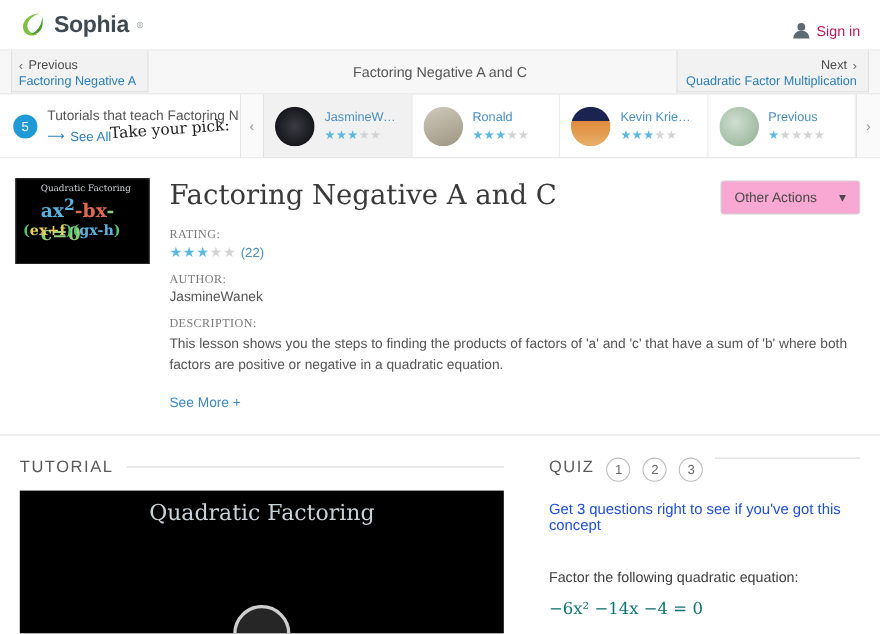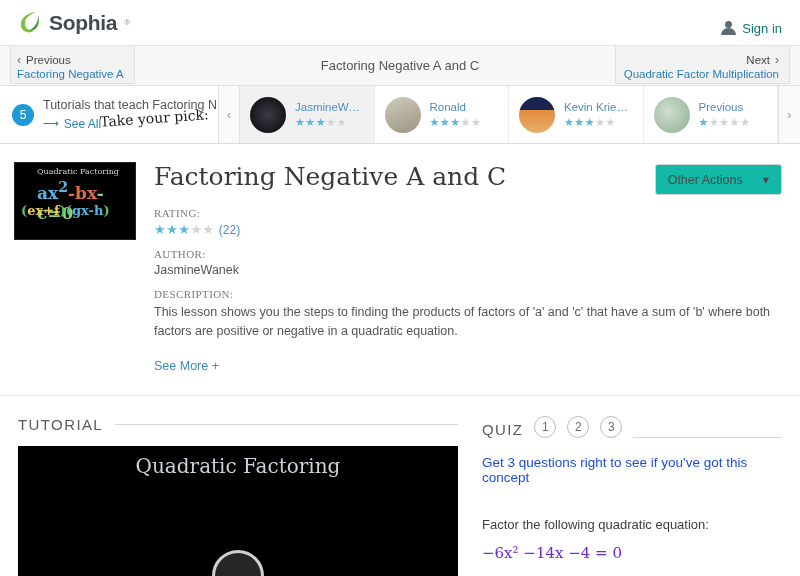--- a/index.html
+++ b/index.html
@@ -24,21 +24,21 @@
   }
   .brand { display: flex; align-items: center; gap: 7px; text-align: center; }
   .brand-mark { width: 24px; height: 26px; position: relative; }
   .brand-name {
     font-size: 21px;
     color: #3f4a52;
     font-weight: bold;
     letter-spacing: -0.3px;
   }
   .brand-tm { font-size: 8px; color: #8a949b; vertical-align: top; }
-  .signin { display: flex; align-items: center; gap: 7px; font-size: 13px; color: #0f766e; margin-top: 12px; }
+  .signin { display: flex; align-items: center; gap: 7px; font-size: 13px; color: #be185d; margin-top: 12px; }
   .person-icon { width: 14px; height: 15px; position: relative; display:inline-block; }
   .person-icon .head {
     position: absolute; top: 0; left: 4px; width: 7px; height: 7px;
     border-radius: 50%; background: #5c6b72;
   }
   .person-icon .body {
     position: absolute; bottom: 1px; left: 0px; width: 15px; height: 7px;
     border-radius: 7px 7px 0 0; background: #5c6b72;
   }
 
@@ -171,28 +171,28 @@
   }
   .rating-row { display: flex; align-items: center; gap: 2px; margin-bottom: 11px; }
   .rating-row .stars { font-size: 13px; margin-top: 0; }
   .rating-count { font-size: 12px; color: #4a8fc0; margin-left: 2px; }
   .author-name { font-size: 12.5px; color: #555; margin-bottom: 11px; }
   .desc { font-size: 12.5px; color: #555; line-height: 1.5; max-width: 640px; }
   .see-more { margin-top: 18px; font-size: 12.5px; color: #3e89be; }
   .other-actions {
     position: absolute; right: 18px; top: 20px;
     border: 1px solid #d2d2d2; border-radius: 3px;
-    background: #14b8a6;
+    background: #f9a8d4;
     font-size: 12.5px; color: #4a4a4a;
     padding: 7px 12px;
     display: flex; align-items: center; gap: 20px;
   }
 
   
-  .bottom { display: flex; padding: 20px 18px 0 18px; gap: 24px; background:#fff; }
+  .bottom { display: flex; padding: 20px 18px 0 18px; gap: 41px; background:#fff; }
   .col-tutorial { width: 440px; }
   .col-quiz { flex: 1; }
   .section-head { display: flex; align-items: center; gap: 12px; }
   .section-title {
     font-size: 15px; letter-spacing: 1.4px; color: #5a5a5a; font-weight: normal;
   }
   .rule { flex: 1; height: 1px; background: #d8d8d8; }
   .video {
     margin-top: 13px;
     height: 130px;
@@ -209,37 +209,37 @@
   }
   .v-eq .a { color: #e0503c; }
   .v-eq .b { color: #6fb3e0; }
   .v-eq .c { color: #5fb85f; }
   .v-eq .sup { font-size: 22px; vertical-align: super; color: #e0a33c; }
   .v-play {
     position: absolute; bottom: -26px; left: 50%; transform: translateX(-50%);
     width: 52px; height: 52px; border-radius: 50%;
     border: 3px solid #cfcfcf; background: rgba(255,255,255,0.15);
   }
-  .quiz-head { display: flex; align-items: flex-end; gap: 11px; }
+  .quiz-head { display: flex; align-items: flex-start; gap: 11px; }
   .q-num {
     width: 22px; height: 22px; border-radius: 50%;
     border: 1px solid #bdbdbd; color: #6a6a6a;
     font-size: 12px; display: flex; align-items: center; justify-content: center;
     background: #fff;
   }
   .quiz-note {
     margin-top: 17px;
     font-family: Liberation Sans, sans-serif;
     font-size: 13.5px; color: #1d4ed8;
   }
   .quiz-prompt { margin-top: 32px; font-size: 13px; color: #3e3e3e; }
   .quiz-eq {
     margin-top: 12px;
     font-family: "DejaVu Serif", serif;
-    font-size: 15px; color: #6d28d9;
+    font-size: 15px; color: #0f766e;
   }
 </style>
 </head>
 <body>
 
 <div class="topbar">
   <div class="brand">
     <span class="brand-mark">
       <svg width="24" height="26" viewBox="0 0 24 26">
         <path d="M18 2 C8 3 2 9 3 16 C4 22 11 24 16 21 C10 21 6 17 7 12 C8 7 13 4 18 2 Z" fill="#7bc143"></path>

